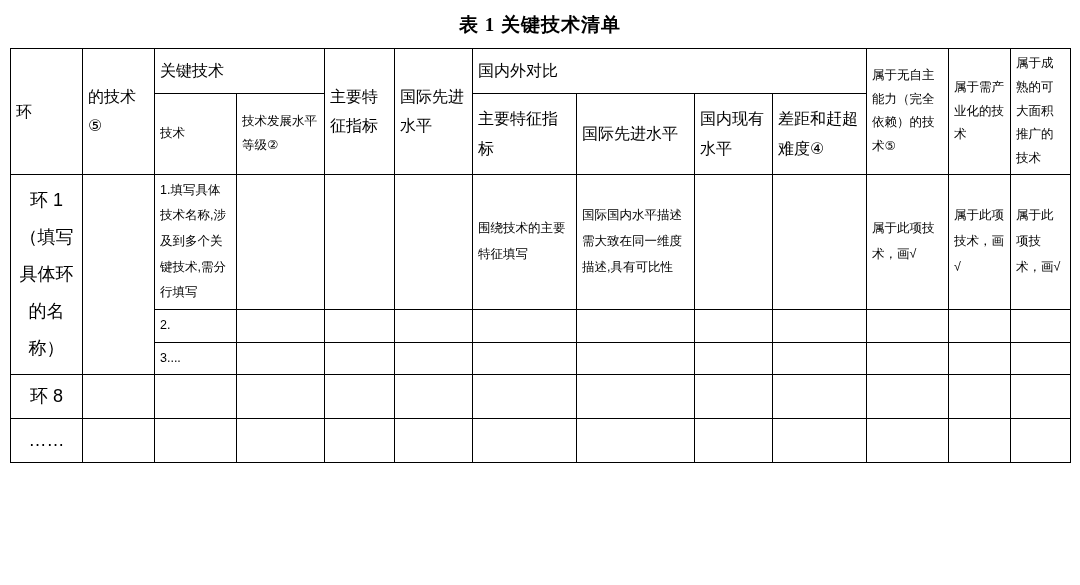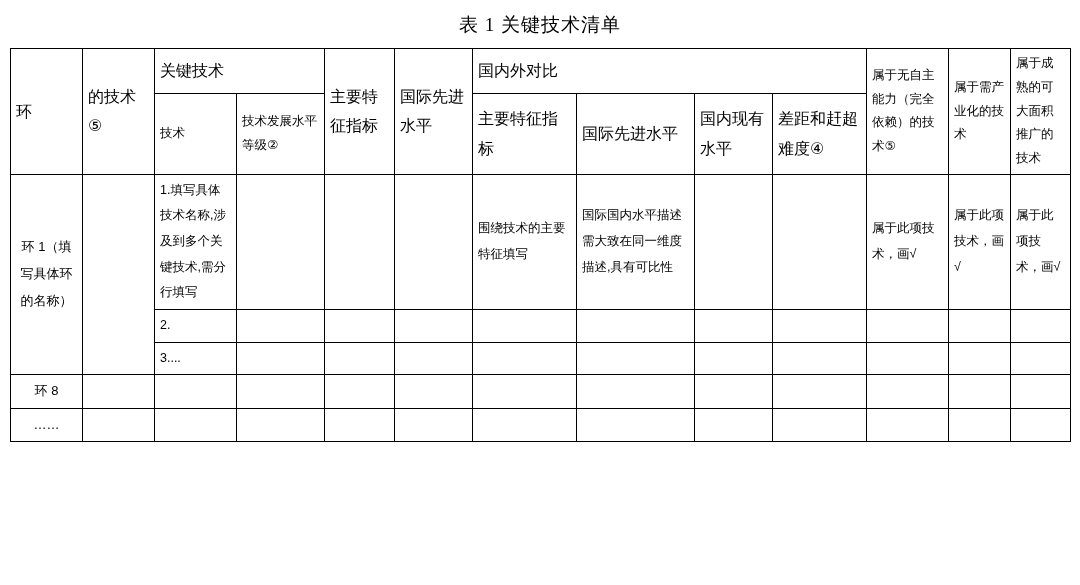--- a/index.html
+++ b/index.html
@@ -16,21 +16,21 @@
   }
   .page {
     position: relative;
     width: 1080px;
     height: 585px;
     box-sizing: border-box;
   }
   .caption {
     text-align: center;
     font-size: 19px;
-    font-weight: normal;
+    font-weight: bold;
     letter-spacing: 1px;
     padding-top: 12px;
     padding-bottom: 10px;
     font-family: "Liberation Serif", "DejaVu Serif", serif;
   }
   table.tech-table {
     border-collapse: collapse;
     table-layout: fixed;
     margin-left: 10px;
     width: 1060px;
@@ -64,21 +64,21 @@
     height: 18px;
     margin-left: 37px;
   }
   td.bodycell-mid {
     vertical-align: middle;
     text-align: left;
   }
   td.rowlabel {
     vertical-align: middle;
     text-align: center;
-    font-size: 13px;
+    font-size: 18px;
     line-height: 2.05;
   }
   td.blank {
     height: 18px;
   }
   .c-env   { width: 72px; }
   .c-eval  { width: 72px; }
   .c-tech  { width: 82px; }
   .c-level { width: 88px; }
   .c-obj   { width: 70px; }

